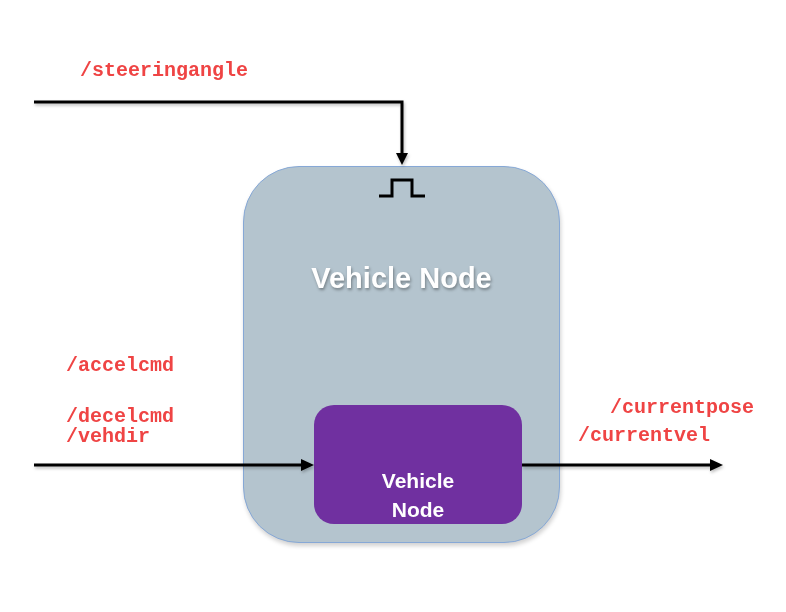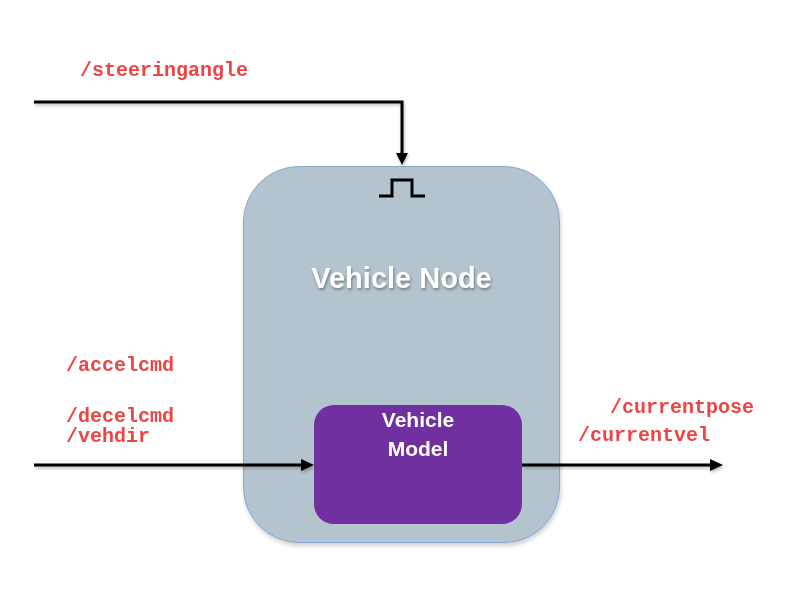--- a/index.html
+++ b/index.html
@@ -50,21 +50,21 @@
     }
     #model-box {
       position: absolute;
       left: 314px;
       top: 405px;
       width: 208px;
       height: 119px;
       background: #7030a0;
       border-radius: 20px;
       display: flex;
-      align-items: flex-start;
+      align-items: flex-end;
       justify-content: center;
       text-align: center;
     }
     #model-label {
       font-family: "Liberation Sans", sans-serif;
       font-weight: bold;
       font-size: 21px;
       line-height: 29px;
       color: #ffffff;
     }
@@ -76,21 +76,21 @@
   </style>
 </head>
 <body>
 
 <div id="node-box" style="background: rgb(180, 196, 206); border-color: rgb(134, 168, 214);"></div>
 <div id="node-title">Vehicle Node</div>
 
 <div id="model-box" style="background: rgb(112, 48, 160);">
   <div id="model-label">
     <div>Vehicle</div>
-    <div>Model</div>
+    <div>Node</div>
   </div>
 </div>
 
 <div class="topic" style="left:80px; top:57px;">/steeringangle</div>
 
 <div class="topic" style="left:66px; top:352px;">/accelcmd</div>
 <div class="topic" style="left:66px; top:395px;margin-top:8px;">/decelcmd</div>
 <div class="topic" style="left:66px; top:423px;">/vehdir</div>
 
 <div class="topic" style="left:578px; top:394px;margin-left:32px;">/currentpose</div>

